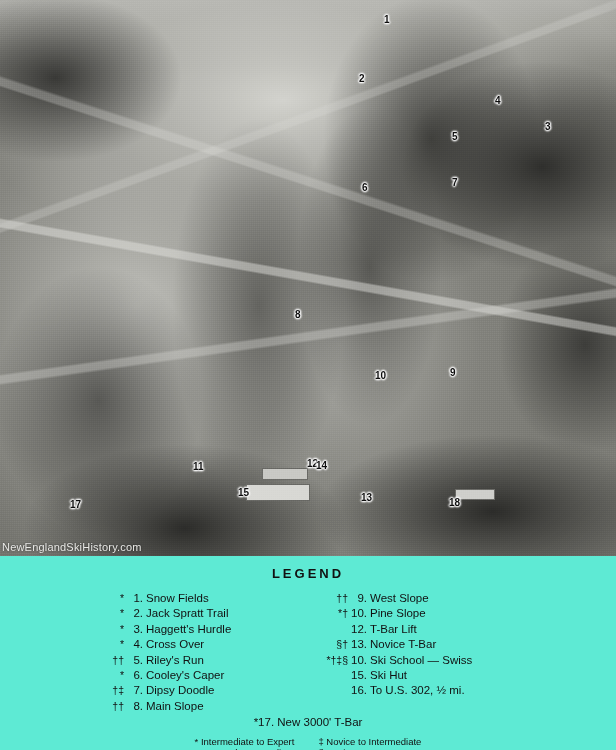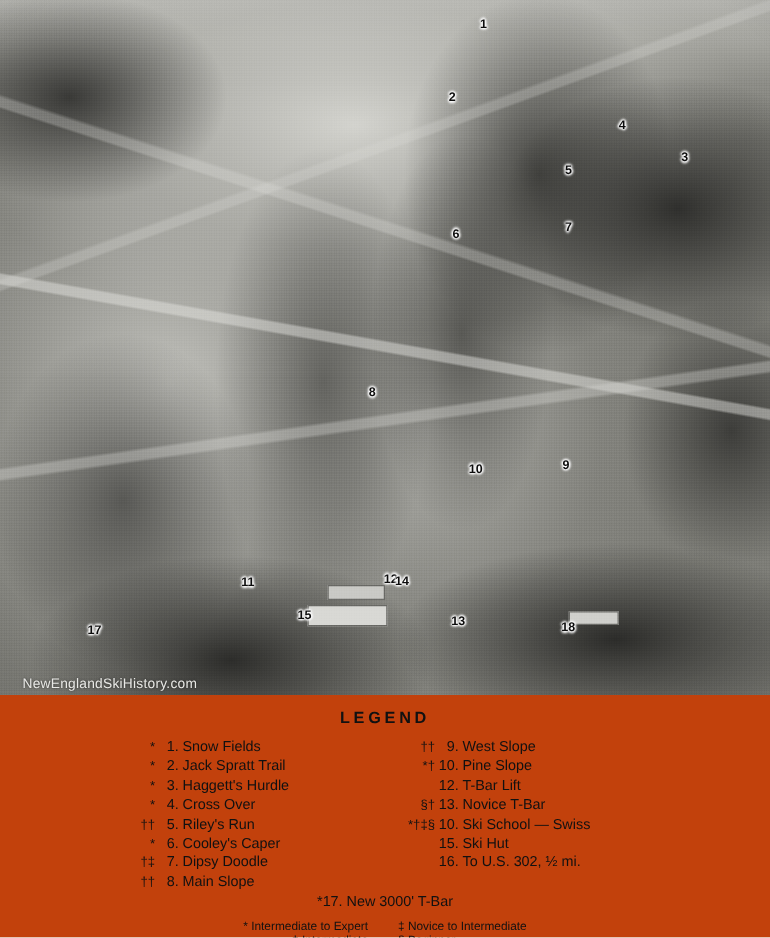--- a/index.html
+++ b/index.html
@@ -92,29 +92,28 @@
   }
 
   .watermark {
     position: absolute;
     left: 2px; bottom: 3px;
     font-size: 11px;
     color: #e9e9e6;
     letter-spacing: .2px;
     text-shadow: 0 0 2px rgba(0,0,0,.6);
     font-family: "Liberation Sans", sans-serif;
-    margin-left: 16px;
   }
 
   
   #legend {
     position: absolute;
     left: 0; top: 556px;
     width: 616px; height: 194px;
-    background: #c2410c;
+    background: #5eead4;
     color: #111;
   }
   #legend-title {
     text-align: center;
     font-size: 13px;
     letter-spacing: 3px;
     font-weight: 700;
     margin-top: 10px;
     font-family: "Liberation Sans", sans-serif;
   }

